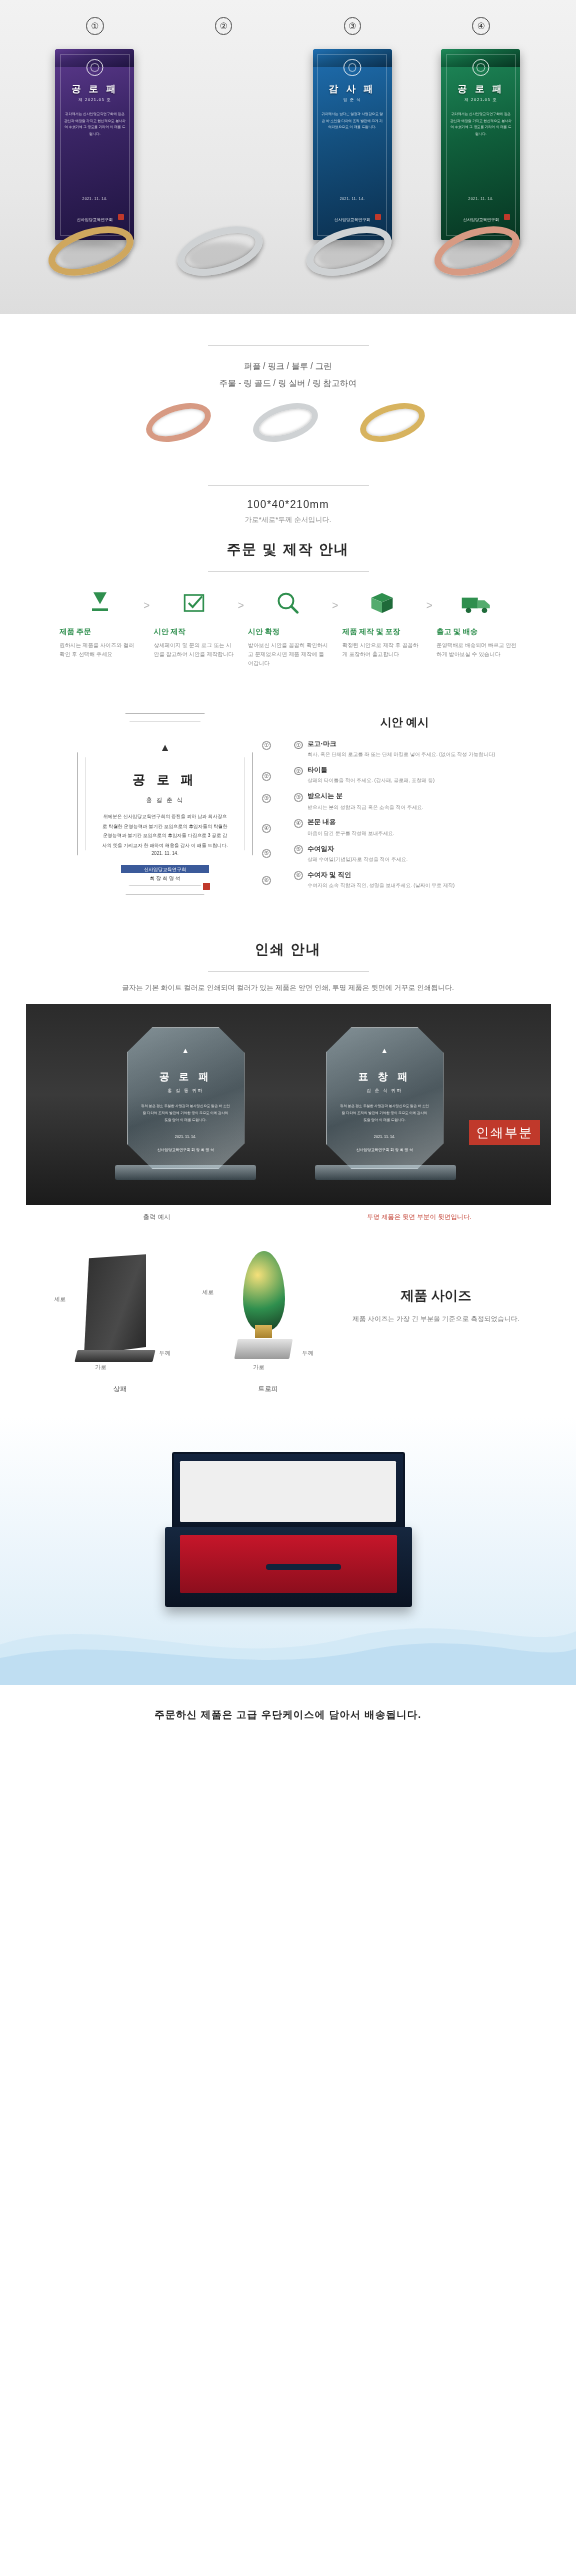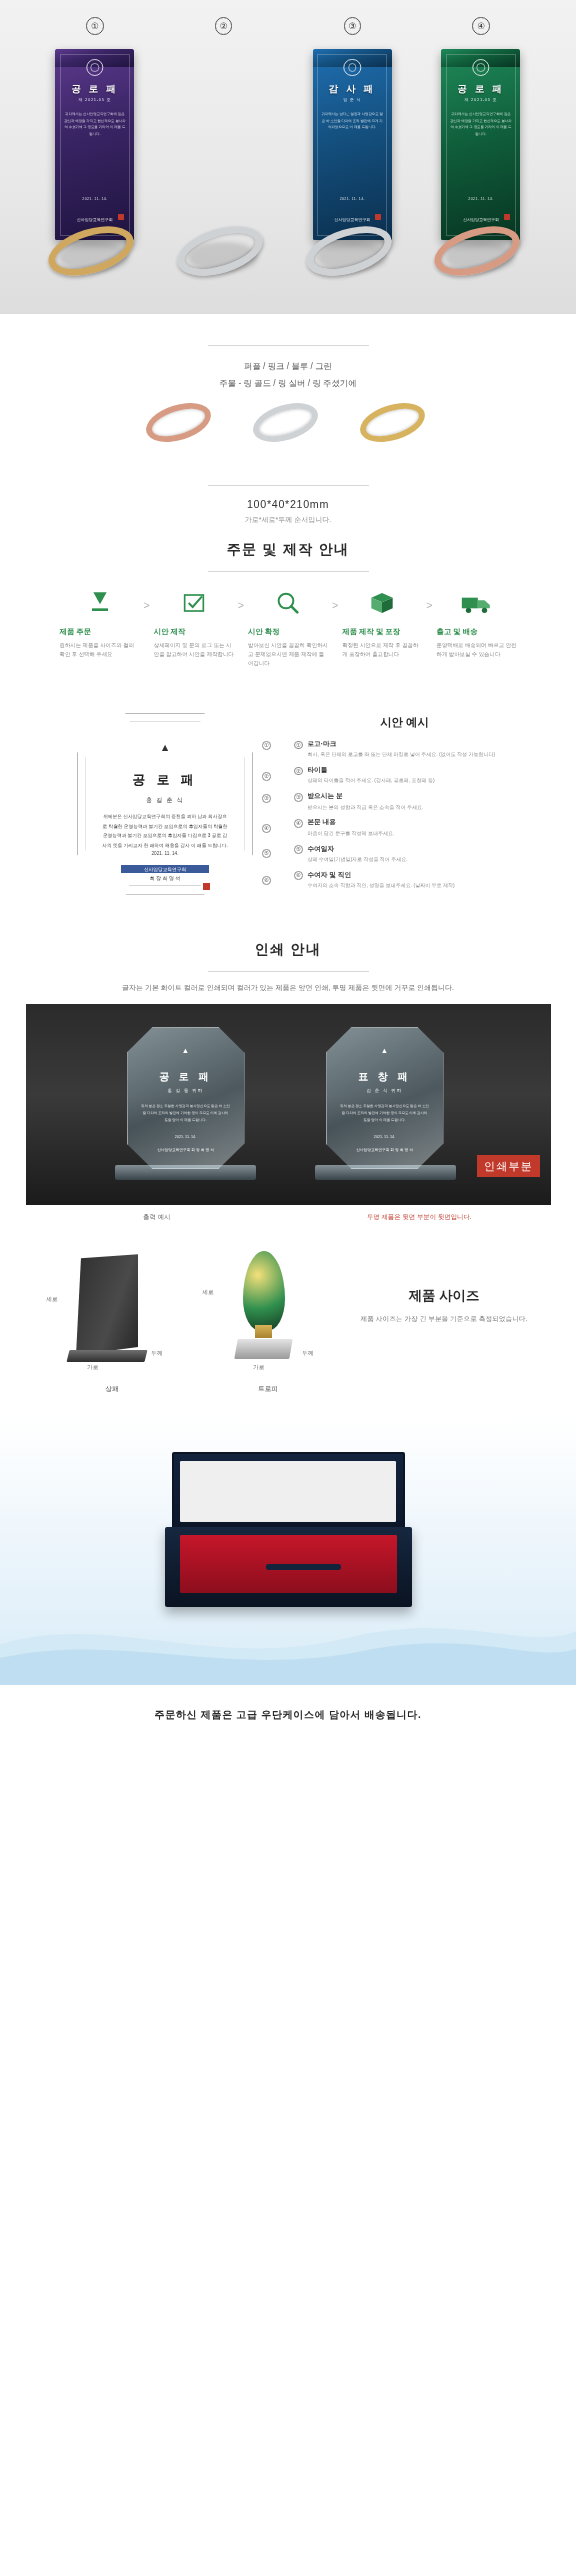--- a/index.html
+++ b/index.html
@@ -196,29 +196,29 @@
   }
   .cr-base.left { left: 89px; }
   .cr-base.right { left: 289px; }
   .cr-title { position:absolute; top:42px; left:0; right:0; text-align:center; color:#fff; font-size: 10px; letter-spacing:3.4px; font-weight:bold;}
   .cr-sub { position:absolute; top:60px; left:0; right:0; text-align:center; color:#eee; font-size:4.4px; letter-spacing:1.3px;}
   .cr-body { position:absolute; top:75px; left:13.4px; right:13.4px; color:#e8e8e8; font-size:3.4px; line-height:2; text-align:center;}
   .cr-date { position:absolute; top:107px; left:0; right:0; text-align:center; color:#eee; font-size:3.7px;}
   .cr-org { position:absolute; top:119px; left:16px; right:16px; color:#fff; font-size:3.7px; text-align:center; line-height:1.9;}
   .cr-logo { position:absolute; top:17.4px; left:0; right:0; text-align:center; color:#fff; font-size:7.4px;}
   .badge-print {
-    position:absolute; right: 10.7px; bottom: 28px;
-    background:#c0392b; color:#fff; font-size: 11px; padding: 3.4px 6.7px; letter-spacing:1.3px;
+    position:absolute; right: 10.7px; bottom: 60px;
+    background:#c0392b; color:#fff; font-size: 13px; padding: 3.4px 6.7px; letter-spacing:1.3px;
   }
   .cap-row { display:flex; width: 525px; margin: 8px auto 0 auto; }
   .cap-row div { flex:1; font-size: 6.4px; color:#666; text-align:center; }
   .cap-row .red { color:#c0392b; }
 
   
-  .size-sec { display:flex; align-items:flex-start; justify-content:center; gap: 22px; padding: 20px 27px 6.7px 27px; }
+  .size-sec { display:flex; align-items:flex-start; justify-content:center; gap: 14px; padding: 20px 27px 6.7px 27px; }
   .dia { width: 134px; text-align:center; position:relative; }
   .dia-img { height: 127px; position:relative; }
   .dia-label { font-size: 6.7px; color:#444; margin-top: 9.4px; }
   .axis-lbl { position:absolute; font-size: 5.7px; color:#666; }
   .plaque3d {
     position:absolute; left: 31px; top: 5.4px; width: 62px; height: 101px;
     background: linear-gradient(110deg,#2f2f2f 0%, #4a4a4a 60%, #262626 100%);
     clip-path: polygon(8% 4%, 100% 0, 100% 92%, 0 100%);
   }
   .plaque3d-base {
@@ -345,21 +345,21 @@
           </div>
         </div>
       </div>
 
     </div>
   </div>
 
   <div class="sec">
     <div class="rule"></div>
     <div class="sec-text">퍼플 / 핑크 / 블루 / 그린</div>
-    <div class="sec-text">주물 - 링 골드 / 링 실버 / 링 주셨기에</div>
+    <div class="sec-text">주물 - 링 골드 / 링 실버 / 링 참고하여</div>
     <div class="chips">
       <div class="chip c-rose">
           <div class="outer2"></div>
         </div>
       <div class="chip c-silver">
           <div class="outer2"></div>
         </div>
       <div class="chip c-gold">
           <div class="outer2"></div>
         </div>

